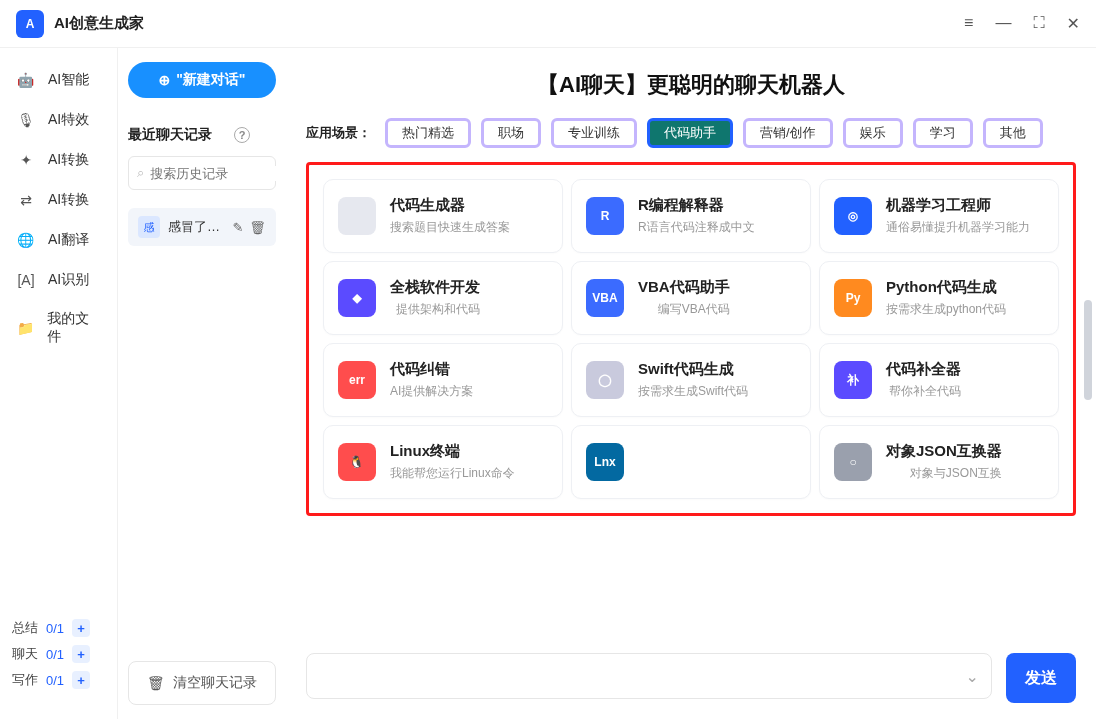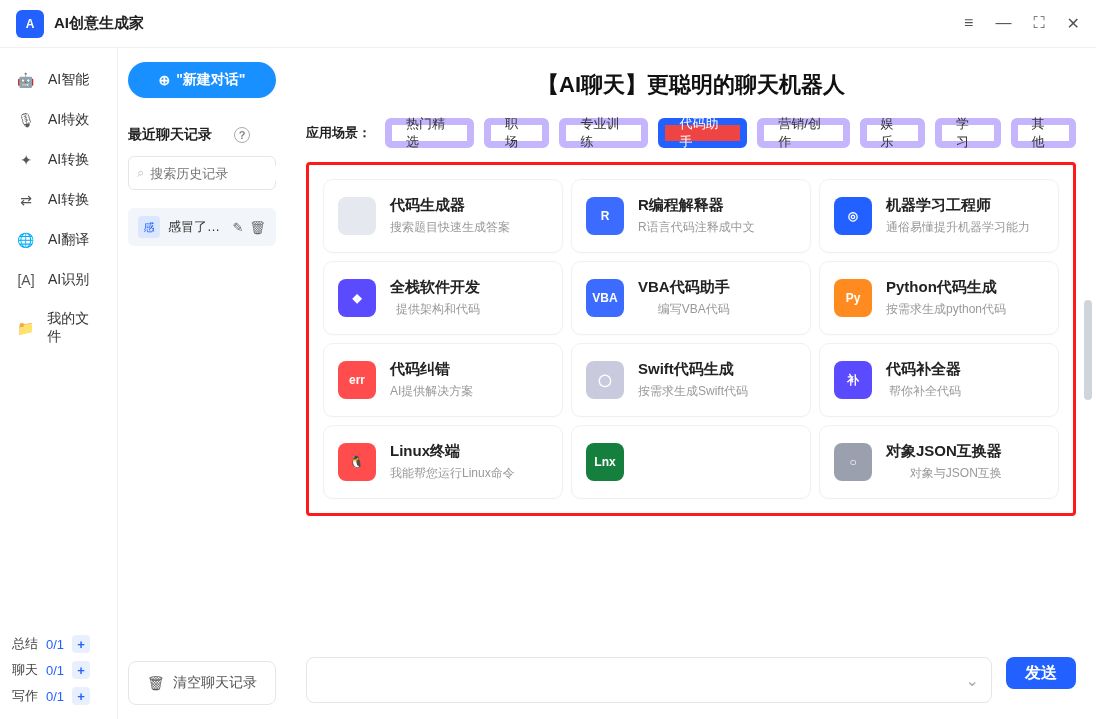--- a/index.html
+++ b/index.html
@@ -6,51 +6,51 @@
 body { width:1096px; height:719px; background:#fff; overflow:hidden; position:relative; }
 .titlebar { height:48px; display:flex; align-items:center; padding:0 16px; border-bottom:1px solid #f0f0f0; }
 .logo { width:28px; height:28px; background:#2261ff; border-radius:6px; display:flex; align-items:center; justify-content:center; color:#fff; font-size:12px; font-weight:700; }
 .app-title { margin-left:10px; font-size:15px; font-weight:700; color:#222; }
 .win-controls { margin-left:auto; display:flex; gap:22px; color:#555; }
 .win-controls span { cursor:pointer; display:inline-flex; }
 .body-row { display:flex; height:calc(100% - 48px); }
 .sidebar { width:118px; border-right:1px solid #f0f0f0; display:flex; flex-direction:column; padding-top:12px; }
 .sidebar-item { display:flex; align-items:center; gap:12px; padding:10px 16px; font-size:14px; color:#333; cursor:pointer; }
 .sidebar-icon { width:20px; height:20px; display:inline-flex; align-items:center; justify-content:center; color:#555; }
-.sidebar-footer { margin-top:auto; padding:10px 12px 10px; font-size:13px; color:#444; }
+.sidebar-footer { margin-top:auto; padding:10px 12px 26px; font-size:13px; color:#444; }
 .footer-row { display:flex; align-items:center; gap:8px; padding:4px 0; }
 .footer-count { color:#2261ff; }
 .plus-badge { width:18px; height:18px; border-radius:4px; background:#e8f0ff; color:#2261ff; display:flex; align-items:center; justify-content:center; font-weight:700; cursor:pointer; }
 .col2 { width:168px; padding:14px 10px; display:flex; flex-direction:column; gap:12px; }
 .new-chat-btn { background:#1890ff; color:#fff; border:none; border-radius:18px; height:36px; display:flex; align-items:center; justify-content:center; gap:6px; font-size:14px; font-weight:600; cursor:pointer; }
 .section-label { display:flex; align-items:center; gap:22px; font-size:14px; font-weight:700; color:#222; margin-top:16px; }
 .help-q { width:16px; height:16px; border:1px solid #aaa; border-radius:50%; display:inline-flex; align-items:center; justify-content:center; font-size:11px; color:#888; }
 .search-box { height:34px; border:1px solid #e6e6e6; border-radius:6px; display:flex; align-items:center; padding:0 8px; color:#bbb; font-size:13px; gap:6px; }
 .search-box input { border:none; outline:none; flex:1; font-size:13px; }
 .history-card { margin-top:6px; background:#f2f5fa; border-radius:6px; padding:8px 10px; display:flex; align-items:center; gap:8px; font-size:13px; color:#333; }
 .history-badge { width:22px; height:22px; border-radius:4px; background:#dbe7ff; color:#2261ff; font-size:11px; display:flex; align-items:center; justify-content:center; }
 .history-text { flex:1; white-space:nowrap; overflow:hidden; text-overflow:ellipsis; }
 .history-actions { display:flex; gap:6px; color:#666; }
 .clear-btn { margin-top:auto; height:44px; border:1px solid #e6e6e6; border-radius:8px; display:flex; align-items:center; justify-content:center; gap:8px; color:#555; font-size:14px; cursor:pointer; }
 .main { flex:1; display:flex; flex-direction:column; padding:12px 20px 16px; position:relative; }
 .page-title { text-align:center; font-size:22px; font-weight:700; color:#111; margin:10px 0 18px; }
 .scene-row { display:flex; align-items:center; gap:10px; font-size:13px; margin-bottom:14px; }
 .scene-label { font-weight:700; color:#222; margin-right:4px; }
-.chip { height:30px; padding:0 14px; border:7px solid #c4b5fd; border-radius:6px; background:#fff; color:#333; font-size:13px; display:flex; align-items:center; cursor:pointer; }
-.chip.active { background:#ef4444; border-color:#2261ff; color:#fff; }
+.chip { height:30px; padding:0 14px; border:3px solid #c4b5fd; border-radius:6px; background:#fff; color:#333; font-size:13px; display:flex; align-items:center; cursor:pointer; }
+.chip.active { background:#0f766e; border-color:#2261ff; color:#fff; }
 .card-grid-wrap { border:3px solid #ff1a1a; border-radius:4px; padding:14px; }
 .card-grid { display:grid; grid-template-columns:repeat(3,1fr); gap:8px; }
 .card { background:#fff; border:1px solid #eef0f4; border-radius:10px; padding:16px 14px; display:flex; align-items:center; gap:14px; cursor:pointer; box-shadow:0 1px 2px rgba(0,0,0,0.02); }
 .card-icon { width:38px; height:38px; border-radius:8px; display:flex; align-items:center; justify-content:center; color:#fff; font-size:12px; font-weight:700; flex-shrink:0; }
 .card-title { font-size:15px; font-weight:600; color:#222; margin-bottom:4px; }
 .card-sub { font-size:12px; color:#999;text-align:right; }
 .input-row { margin-top:auto; display:flex; gap:14px; padding-top:18px; }
 .chat-input { flex:1; height:46px; border:1px solid #e6e6e6; border-radius:8px; display:flex; align-items:center; padding:0 12px; }
 .chat-input .chev { margin-left:auto; color:#aaa; }
-.send-btn { width:70px; height:32px; background:#2261ff; color:#fff; border:none; border-radius:8px; font-size:16px; font-weight:600; cursor:pointer; }
+.send-btn { width:70px; height:50px; background:#2261ff; color:#fff; border:none; border-radius:8px; font-size:16px; font-weight:600; cursor:pointer; }
 .custom-scrollbar { position:absolute; right:4px; top:300px; width:8px; height:100px; background:#d0d4db; border-radius:4px; }
 </style>
 </head>
 <body>
 
 <div class="titlebar">
   <div class="logo">A</div>
   <div class="app-title">AI创意生成家</div>
   <div class="win-controls">
     <span>≡</span>
@@ -220,21 +220,21 @@
             </div>
           </div>
           <div class="card">
             <div class="card-icon" style="background:#ff4d4d;color:#fff">🐧</div>
             <div>
               <div class="card-title">Linux终端</div>
               <div class="card-sub">我能帮您运行Linux命令</div>
             </div>
           </div>
           <div class="card">
-            <div class="card-icon" style="background:#15803d;color:#fff">Lnx</div>
+            <div class="card-icon" style="background:#0369a1;color:#fff">Lnx</div>
           </div>
           <div class="card">
             <div class="card-icon" style="background:#9aa0ad;color:#fff">○</div>
             <div>
               <div class="card-title">对象JSON互换器</div>
               <div class="card-sub">对象与JSON互换</div>
             </div>
           </div>
         </div>
     </div>

